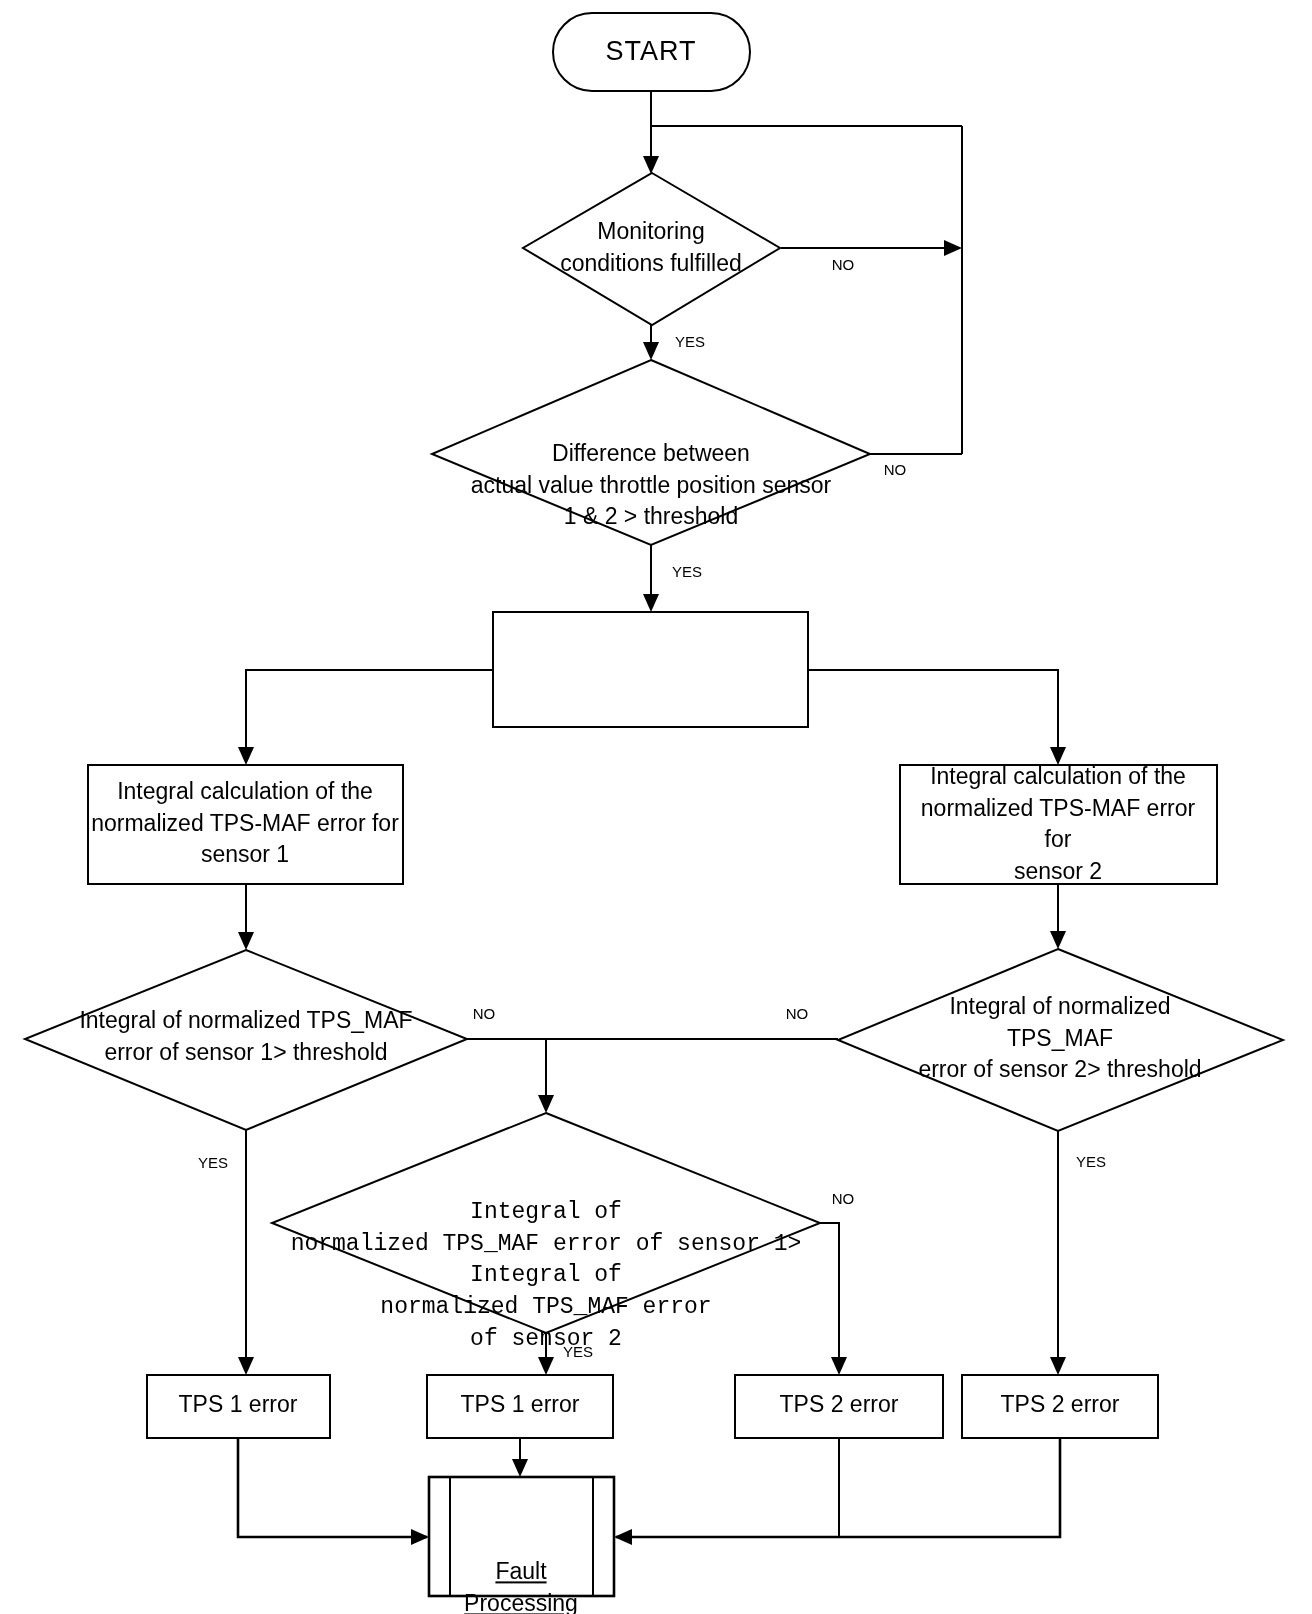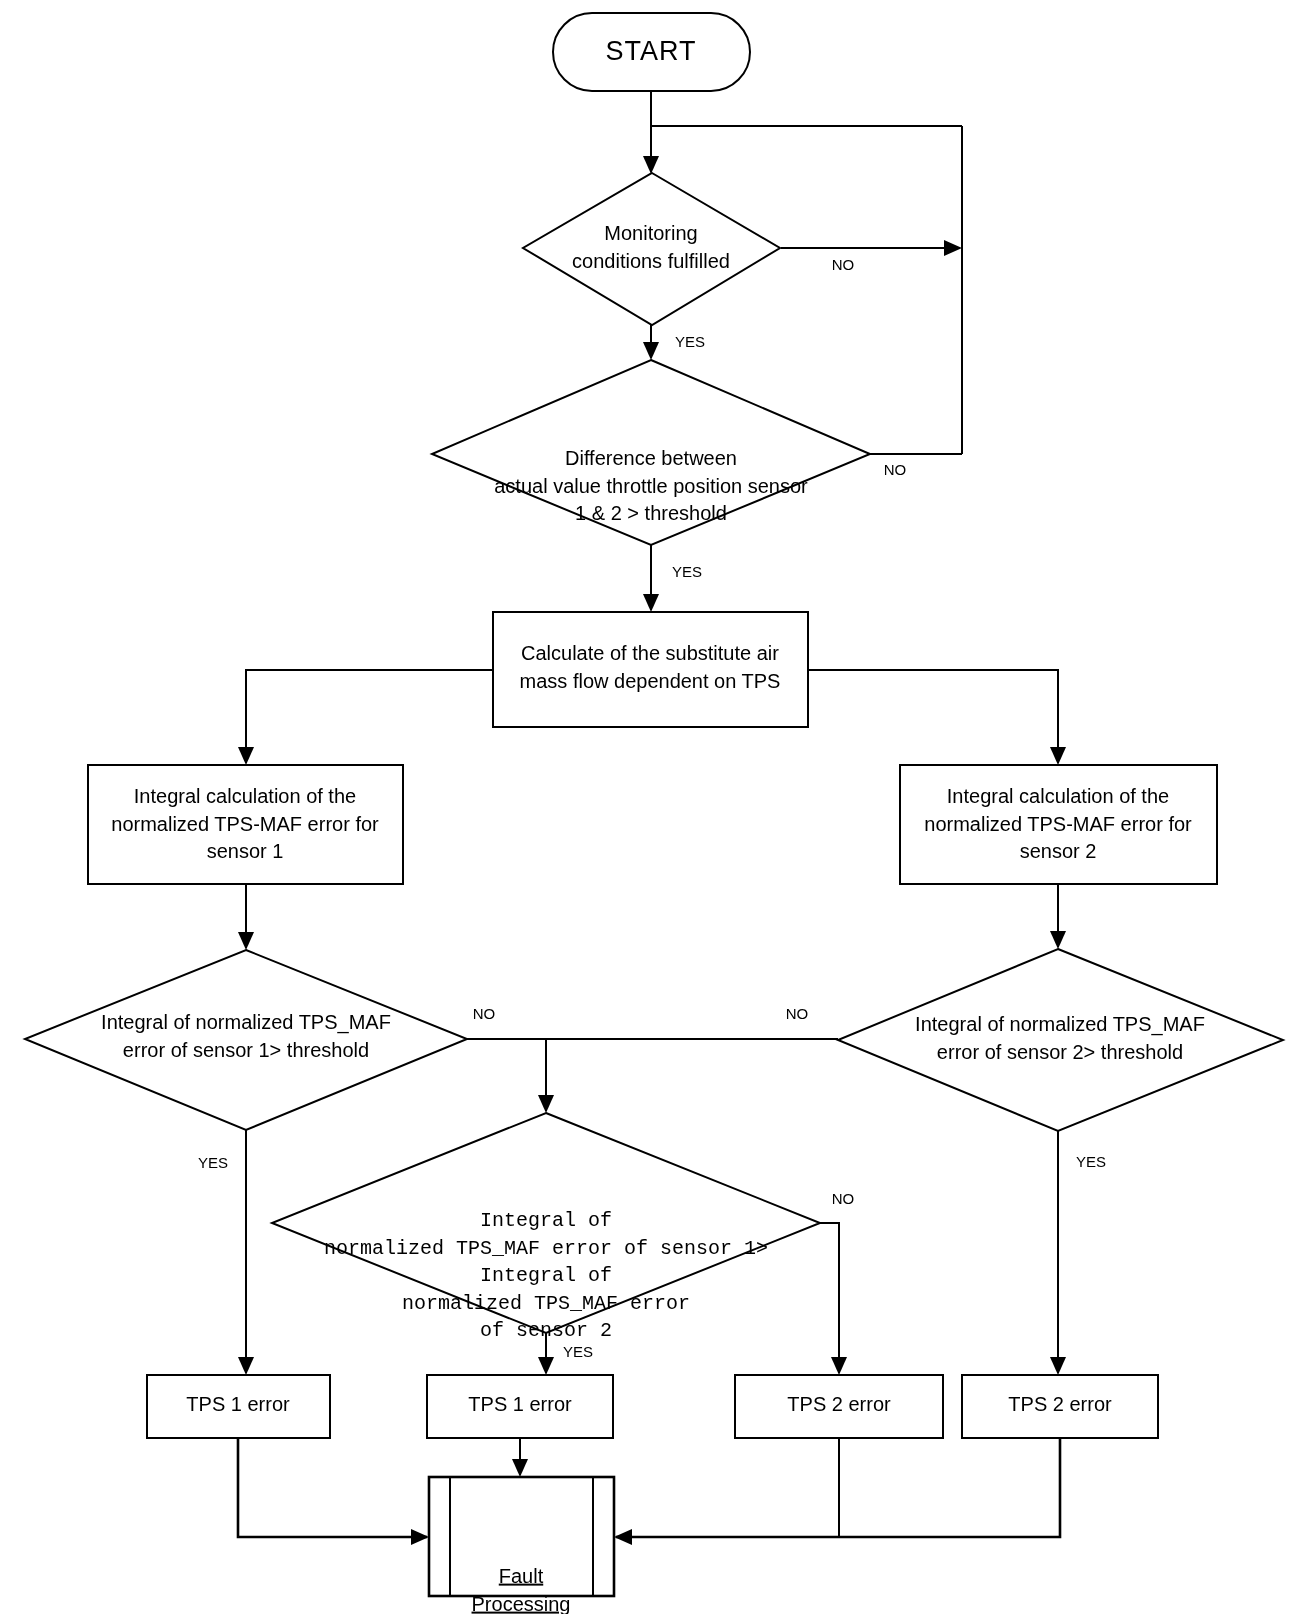--- a/index.html
+++ b/index.html
@@ -22,21 +22,21 @@
     left: 0;
     top: 0;
     width: 1312px;
     height: 1614px;
   }
   .lbl {
     position: absolute;
     transform: translate(-50%, -50%);
     text-align: center;
     white-space: pre-line;
-    font-size: 20px;
+    font-size: 23px;
     line-height: 1.38;
     color: #000000;
   }
   .lbl.start {
     font-size: 27px;
     letter-spacing: 1px;
     line-height: 1.1;
   }
   .lbl.edge {
     font-size: 15px;
@@ -107,22 +107,20 @@
     <path class="edgeline" d="M450 1477 V1596"></path>
     <path class="edgeline" d="M593 1477 V1596"></path>
   </svg>
 
   <div class="lbl start" style="left:651px; top:52px;">START</div>
   <div class="lbl" style="left:651px; top:248px;">Monitoring
 conditions fulfilled</div>
   <div class="lbl" style="left:651px; top:442px;margin-top:44px;">Difference between
 actual value throttle position sensor
 1 &amp; 2 &gt; threshold</div>
-  <div class="lbl" style="left:650px; top:668px;">Calculate of the substitute air
-mass flow dependent on TPS</div>
   <div class="lbl" style="left:245px; top:824px;">Integral calculation of the
 normalized TPS-MAF error for
 sensor 1</div>
   <div class="lbl" style="left:1058px; top:824px;">Integral calculation of the
 normalized TPS-MAF error for
 sensor 2</div>
   <div class="lbl" style="left:246px; top:1037px;">Integral of normalized TPS_MAF
 error of sensor 1&gt; threshold</div>
   <div class="lbl" style="left:1060px; top:1039px;">Integral of normalized TPS_MAF
 error of sensor 2&gt; threshold</div>

